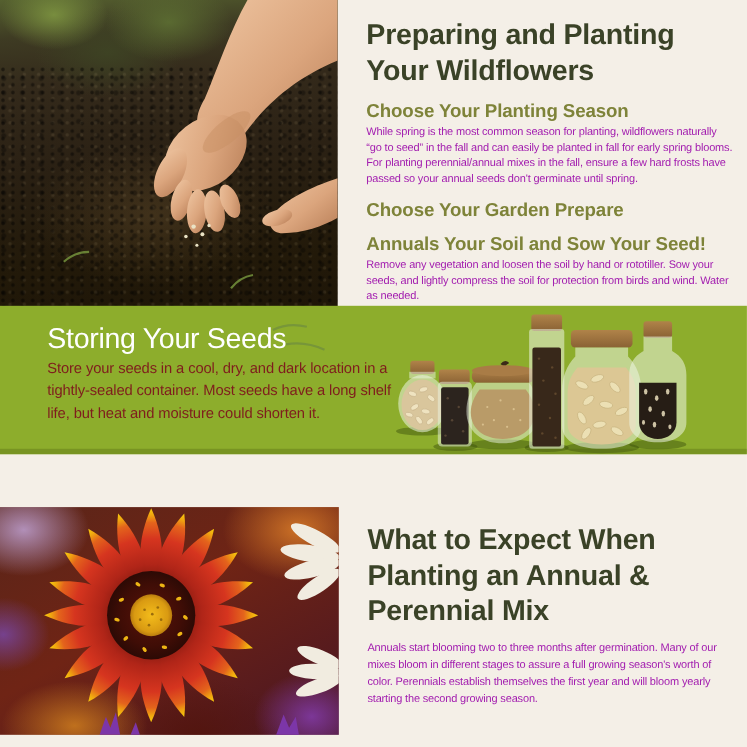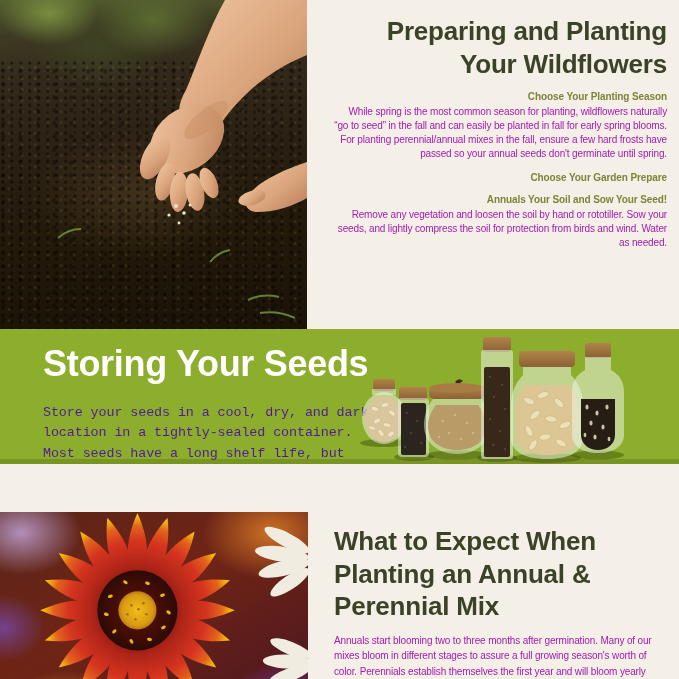--- a/index.html
+++ b/index.html
@@ -7,21 +7,21 @@
   body { font-family: "Liberation Sans", sans-serif; }
   .page {
     position: relative;
     width: 679px;
     height: 679px;
     overflow: hidden;
     background: #f4efe7;
   }
 
   
-  .sec-top { display: flex; height: 329px; background: #f4efe7; text-align: right; }
+  .sec-top { display: flex; height: 278px; background: #f4efe7; }
   .photo-soil {
     position: relative;
     width: 307px; height: 337px;
     flex: none; overflow: hidden;
     background:
       radial-gradient(70px 45px at 16% 4%, rgba(128,152,66,.85), rgba(128,152,66,0) 70%),
       radial-gradient(80px 50px at 50% 6%, rgba(96,116,52,.8), rgba(96,116,52,0) 72%),
       radial-gradient(60px 40px at 84% 5%, rgba(142,162,84,.65), rgba(142,162,84,0) 70%),
       radial-gradient(90px 55px at 32% 14%, rgba(62,68,36,.9), rgba(62,68,36,0) 75%),
       radial-gradient(150px 90px at 45% 58%, rgba(96,74,42,.45), rgba(96,74,42,0) 72%),
@@ -36,45 +36,44 @@
     background-size: 9px 7px, 13px 11px, 17px 13px;
   }
   .photo-soil svg { position: absolute; inset: 0; z-index: 2; }
 
   .top-text { flex: 1; padding: 15px 12px 0 26px; }
   .h-title {
     font-size: 26px; line-height: 1.25; font-weight: 700;
     color: #3a4227; letter-spacing: -0.2px; max-width: 335px;
   }
   .sub-head {
-    font-size: 10px; font-weight: 700; color: #7e8339;
+    font-size: 17px; font-weight: 700; color: #7e8339;
     margin: 11px 0 3px 0; letter-spacing: -0.1px;
   }
   .body-text {
     font-size: 10px; line-height: 1.4; color: #a21caf;
     letter-spacing: -0.15px; max-width: 338px;
   }
 
   
   .sec-band {
     position: relative; height: 135px; background: #8dad2c; overflow: hidden;
   }
   .sec-band::after {
     content: ""; position: absolute; left: 0; right: 0; bottom: 0; height: 5px;
     background: rgba(74,94,12,.30);
   }
   .band-text { position: absolute; left: 43px; top: 14px; width: 348px; }
   .band-title {
-    font-size: 36px; font-weight: 700; color: #ffffff; letter-spacing: -0.3px;
-    margin-bottom: 18px;
+    font-size: 26px; font-weight: 400; color: #ffffff; letter-spacing: -0.3px;
+    margin-bottom: 2px;
   }
   .band-body {
-    font-size: 13.4px; line-height: 1.52; color: #4c1d95; max-width: 336px;
+    font-size: 13.4px; line-height: 1.52; color: #7f1d1d; max-width: 336px;
     letter-spacing: -0.1px;
-    font-family: Liberation Mono, monospace;
   }
   .jars-photo { position: absolute; right: 22px; bottom: 0; width: 300px; height: 135px; }
 
   
   .sec-bottom { display: flex; height: 255px; background: #f4efe7; margin-top: 48px; }
   .photo-flower {
     position: relative; width: 308px; height: 207px; flex: none; overflow: hidden;
     background:
       radial-gradient(85px 60px at 7% 10%, rgba(192,162,212,.85), rgba(192,162,212,0) 70%),
       radial-gradient(60px 48px at 1% 56%, rgba(120,70,162,.85), rgba(120,70,162,0) 70%),

